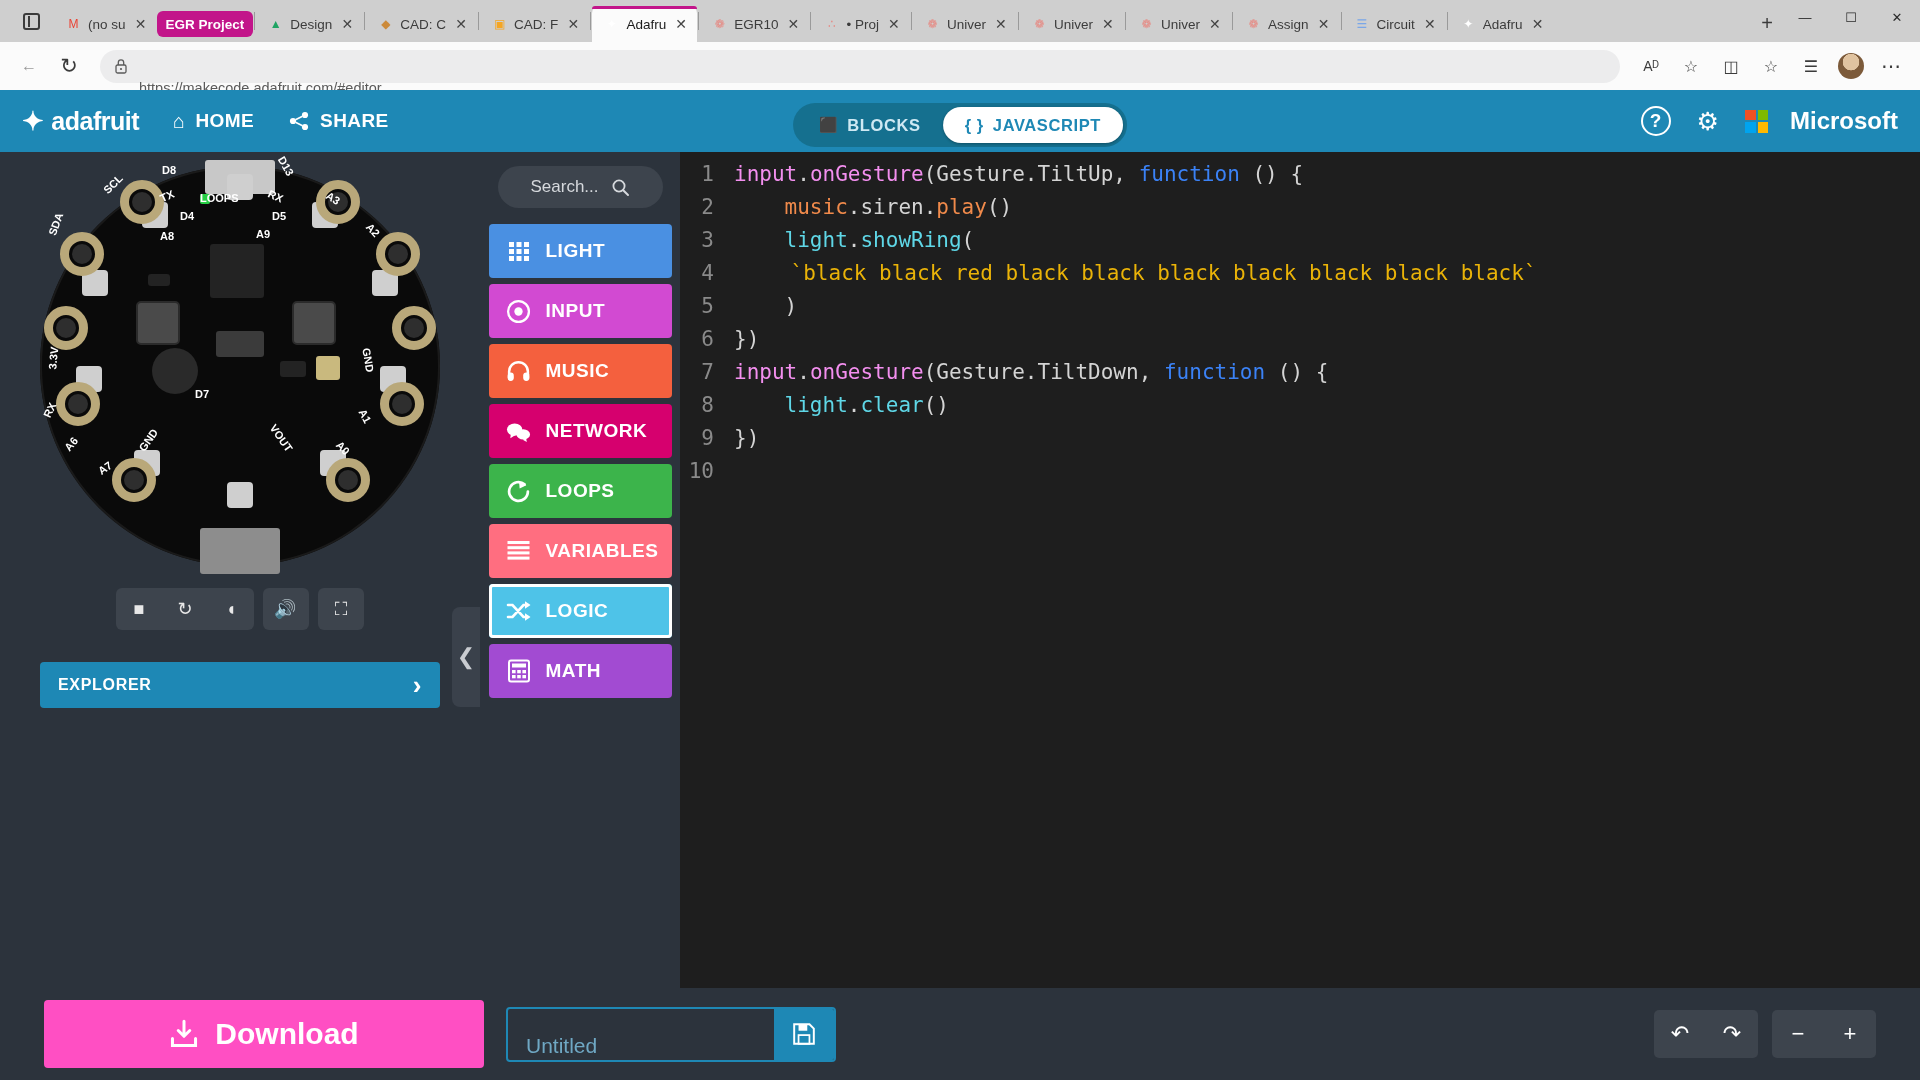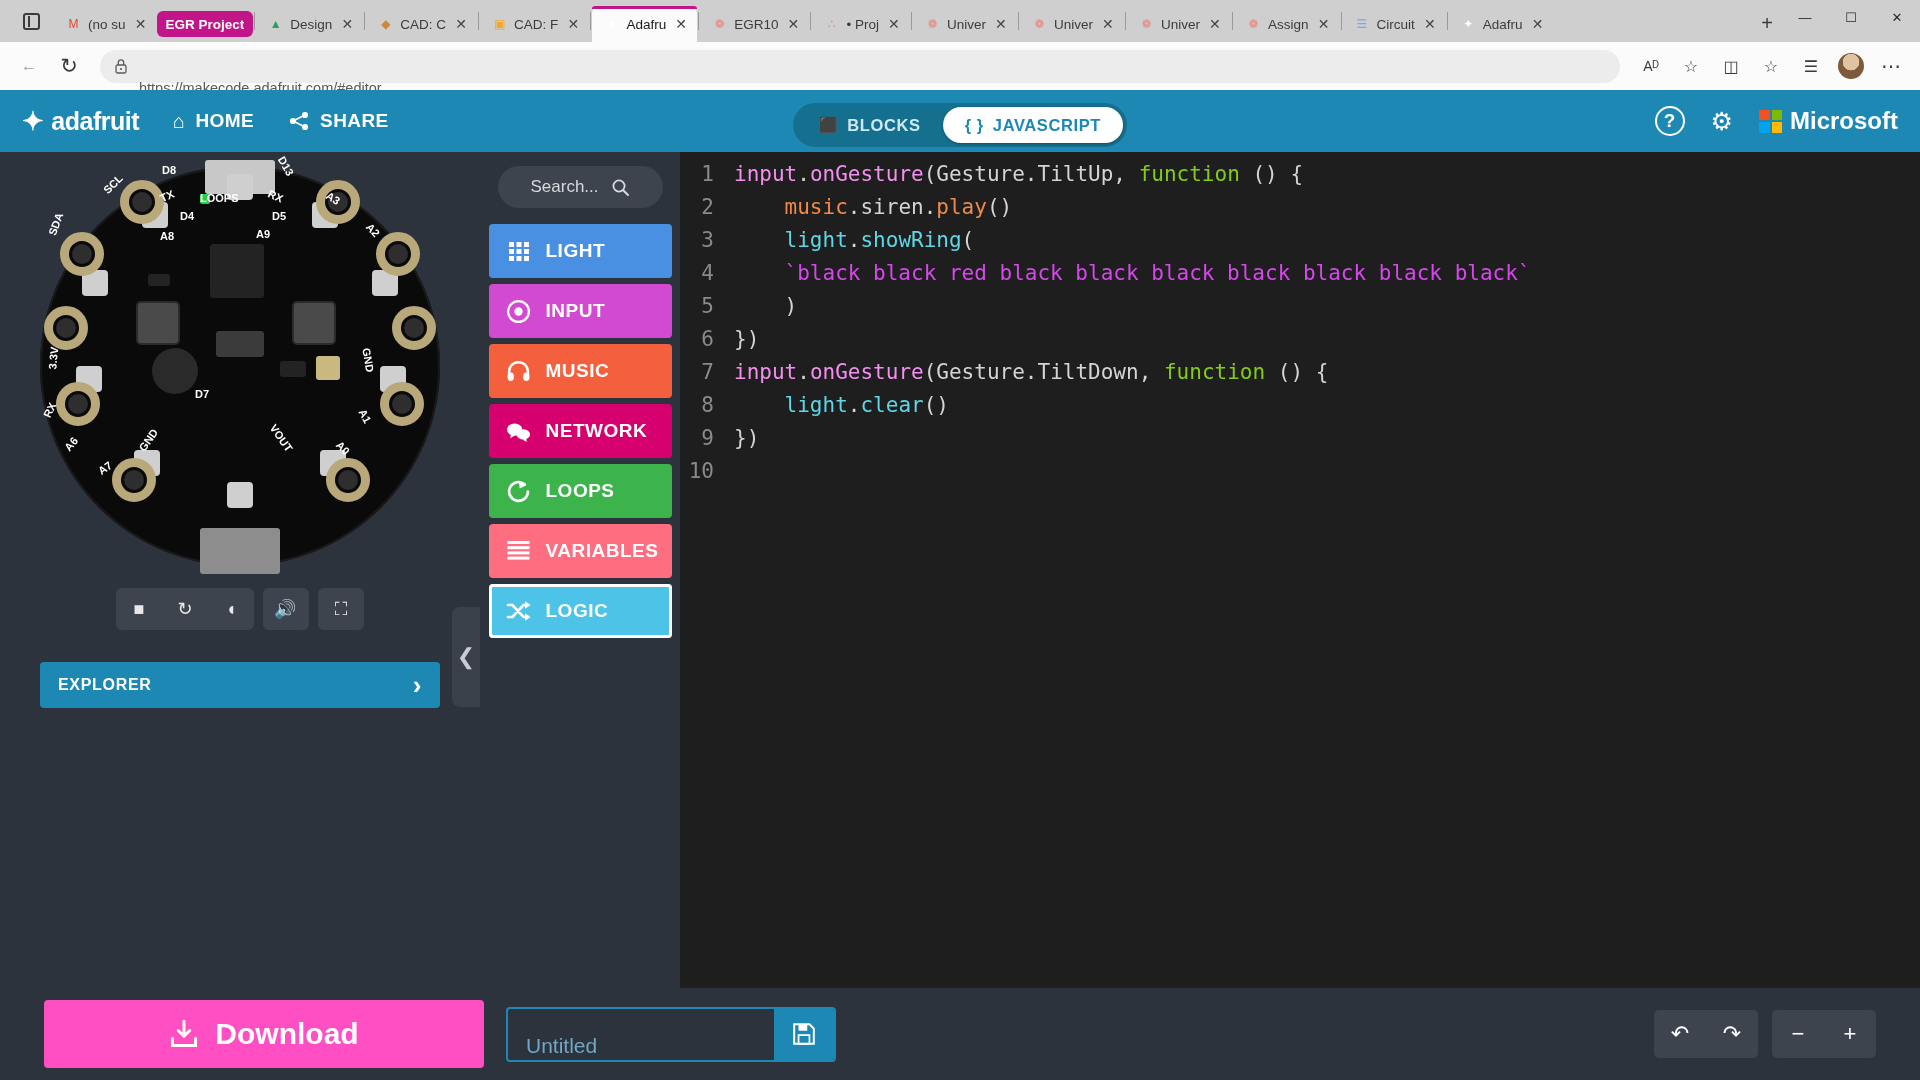--- a/index.html
+++ b/index.html
@@ -47,21 +47,21 @@
   .logo .star { font-size:26px; }
   .hdr-item { display:flex; align-items:center; gap:10px; font-size:19px; font-weight:600; margin-left:34px; letter-spacing:.4px; }
   .hdr-item .gi { font-size:20px; }
   #modeswitch { position:absolute; left:50%; transform:translateX(-50%); top:13px;
                 background:#15708f; border-radius:22px; height:44px; display:flex; align-items:center; padding:4px; }
   .modebtn { height:36px; padding:0 22px; border-radius:20px; display:flex; align-items:center; gap:9px;
              font-size:16.5px; font-weight:700; letter-spacing:.6px; color:#cfe9f3; }
   .modebtn.active { background:#fff; color:#1e88b5; box-shadow:0 1px 3px rgba(0,0,0,.3); }
   #hdr-right { margin-left:auto; display:flex; align-items:center; gap:26px; }
   .hdr-ic { font-size:25px; }
-  .ms-logo { display:flex; align-items:center; gap:8px; font-size:24px; font-weight:600; }
+  .ms-logo { display:flex; align-items:center; gap:22px; font-size:24px; font-weight:600; }
   .ms-grid { width:23px; height:23px; display:grid; grid-template-columns:1fr 1fr; grid-template-rows:1fr 1fr; gap:2px; }
   .ms-grid i { display:block; }
   .ms-grid i:nth-child(1){background:#f25022;} .ms-grid i:nth-child(2){background:#7fba00;}
   .ms-grid i:nth-child(3){background:#00a4ef;} .ms-grid i:nth-child(4){background:#ffb900;}
 
   #mc-body { flex:1; display:flex; min-height:0; }
 
   
   #sim { width:480px; background:#2c333c; display:flex; flex-direction:column; align-items:center;
          padding-top:14px; flex:0 0 auto; position:relative; }
@@ -104,25 +104,25 @@
   .cat.advanced { background:#2c333c; border-top:3px solid #5a6270; border-radius:0; margin-top:6px; }
   #toolbox-spacer { flex:1; background:#2c333c; width:100%; }
 
   
   #editor { flex:1; background:#1e1e1e; display:flex; flex-direction:column; min-width:0; }
   #code { flex:1; padding-top:6px; font-family:"DejaVu Sans Mono", monospace; font-size:21px; line-height:33px; }
   .cl { display:flex; }
   .ln { width:54px; text-align:right; padding-right:20px; color:#8a8a8a; flex:0 0 auto; user-select:none; }
   .ct { white-space:pre; color:#d4d4d4; }
   .k-fn   { color:#f38fef; }
-  .k-kw   { color:#84cc16; }
+  .k-kw   { color:#3b82f6; }
   .k-id   { color:#d4d4d4; }
   .k-mt   { color:#5fd7e7; }
   .k-or   { color:#f08a4b; }
-  .k-str  { color:#d946ef; }
+  .k-str  { color:#eab308;margin-left:6px; }
   .k-pl   { color:#d4d4d4; }
 
   
   #mc-footer { height:92px; background:#2c333c; display:flex; align-items:center; padding:0 44px; flex:0 0 auto; }
   #download { width:440px; height:68px; background:#ff4fc3; border-radius:4px; display:flex;
               align-items:center; justify-content:center; gap:16px; color:#fff; font-size:30px; font-weight:700; }
   #projname { margin-left:22px; width:330px; height:55px; border:2px solid #1e88b5; border-radius:4px;
               display:flex; align-items:center; }
   #projname .pn-in { flex:1; padding-left:18px; color:#6fa8c4; font-size:21px;margin-top:24px; }
   #savebtn { width:60px; height:100%; background:#1e88b5; display:flex; align-items:center;
@@ -464,20 +464,37 @@
           <div class="cat sel" style="background: rgb(78, 195, 232);">
             <span class="cicon">
               <svg width="26" height="24" viewBox="0 0 26 24">
                 <path d="M2 6h4.5l11 12H22M2 18h4.5l11-12H22" stroke="#fff" stroke-width="2.6" fill="none" stroke-linecap="round"></path>
                 <path d="M19 2.2 24.5 6 19 9.8z" fill="#fff"></path>
                 <path d="M19 14.2 24.5 18 19 21.8z" fill="#fff"></path>
               </svg>
             </span>
             <span>LOGIC</span>
           </div>
+          <div class="cat" style="background: rgb(162, 75, 210);">
+            <span class="cicon">
+              <svg width="24" height="24" viewBox="0 0 24 24">
+                <rect x="2" y="1.5" width="20" height="21" rx="2" fill="none" stroke="#fff" stroke-width="2"></rect>
+                <rect x="5" y="4.5" width="14" height="4" fill="#fff"></rect>
+                <g fill="#fff">
+                  <rect x="5" y="11" width="3.6" height="3.3"></rect>
+                  <rect x="10.2" y="11" width="3.6" height="3.3"></rect>
+                  <rect x="15.4" y="11" width="3.6" height="3.3"></rect>
+                  <rect x="5" y="16" width="3.6" height="3.3"></rect>
+                  <rect x="10.2" y="16" width="3.6" height="3.3"></rect>
+                  <rect x="15.4" y="16" width="3.6" height="3.3"></rect>
+                </g>
+              </svg>
+            </span>
+            <span>MATH</span>
+          </div>
         </div>
       <div id="toolbox-spacer"></div>
     </div>
 
     <div id="editor">
       <div id="code">
           <div class="cl">
             <span class="ln">1</span>
             <span class="ct"><span class="k-fn">input</span><span class="k-pl">.</span><span class="k-fn">onGesture</span><span class="k-pl">(</span><span class="k-id">Gesture</span><span class="k-pl">.</span><span class="k-id">TiltUp</span><span class="k-pl">, </span><span class="k-kw">function</span><span class="k-pl"> () {</span></span>
           </div>

